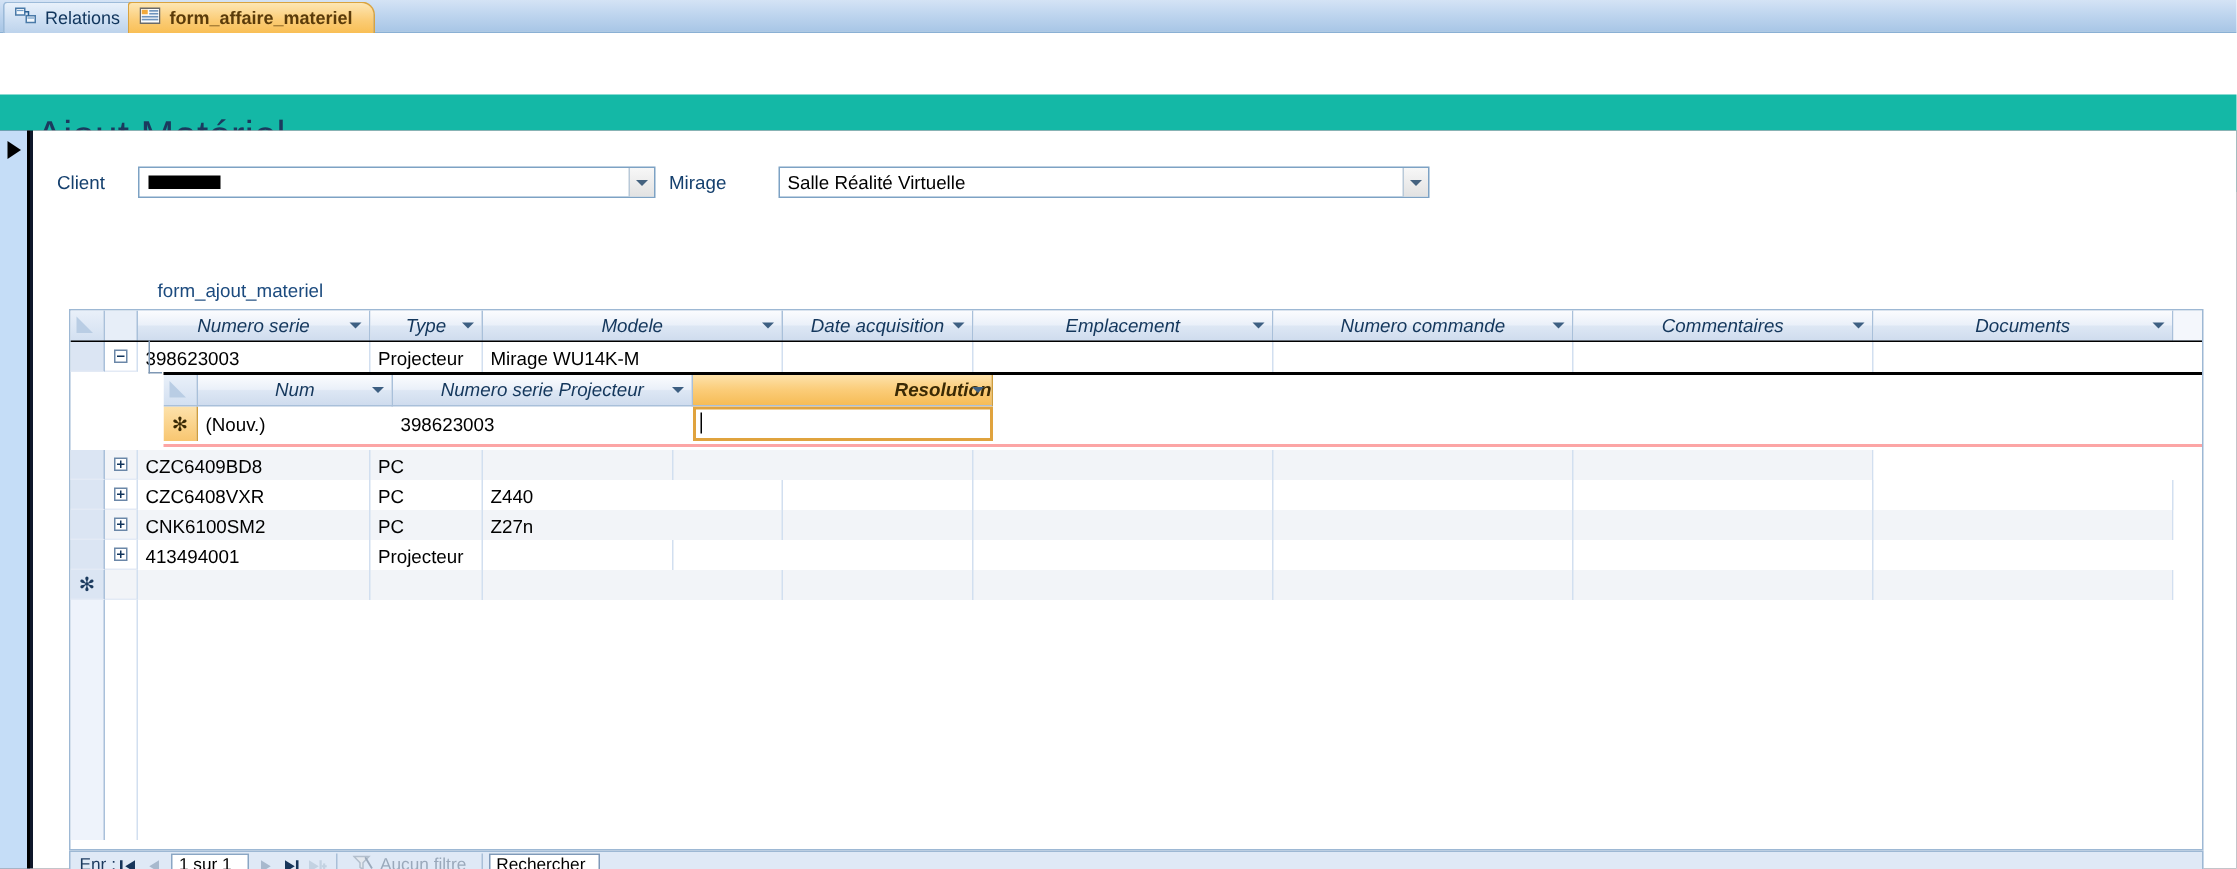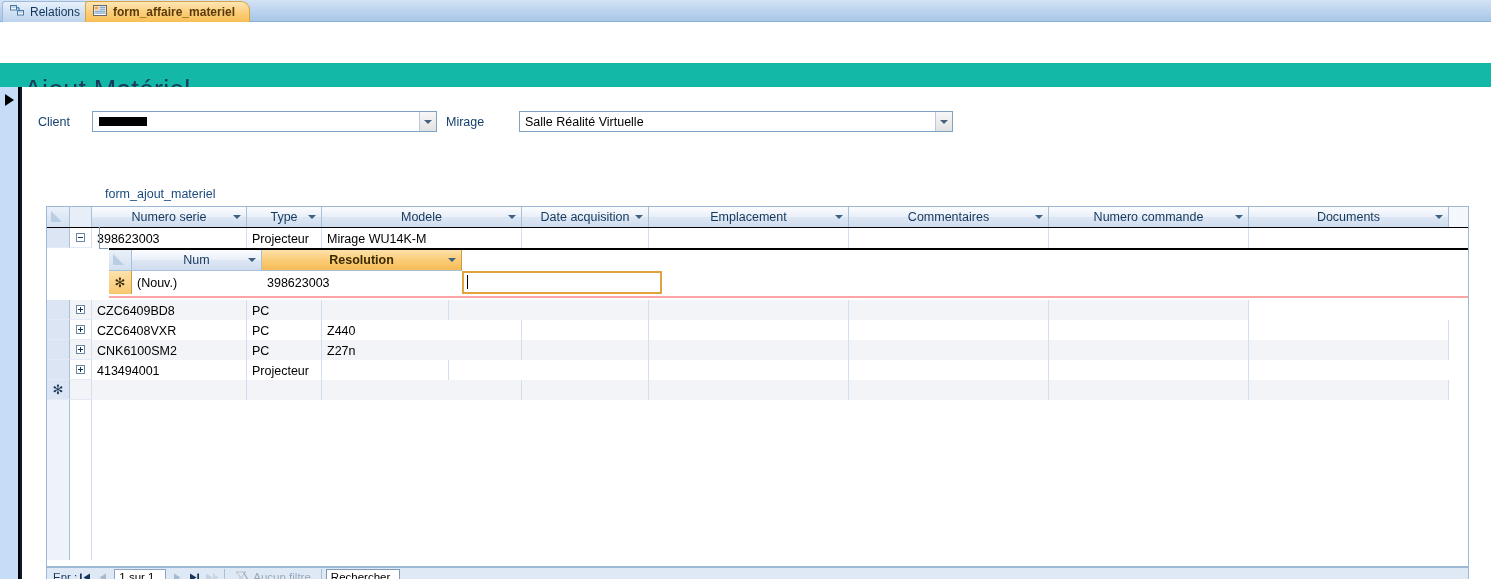--- a/index.html
+++ b/index.html
@@ -135,40 +135,40 @@
     overflow: hidden;
   }
   .dsrow { display: flex; height: 20px; align-items: stretch; }
   .dscell {
     border-right: 1px solid #d2dff0;
     font-size: 12.5px; color: #000000;
     padding: 1px 0 0 5px;
     display: flex; align-items: center;
     white-space: nowrap; overflow: hidden;
   }
-  .hdrrow { height: 21px; }
+  .hdrrow { height: 21px; font-style: italic; }
   .hdrcell {
     background: linear-gradient(to bottom,#fbfcfe 0%,#eaf0f9 48%,#dde7f4 52%,#cfdcee 100%);
     border-right: 1px solid #a9c0da;
     border-bottom: 1px solid #a9c0da;
     font-size: 12.5px; color: #14375c;
     display: flex; align-items: center; justify-content: center;
     position: relative;
   }
   .hdrcell .hdarrow {
     position: absolute; right: 5px; top: 8px;
     width: 0; height: 0;
     border-left: 4px solid transparent;
     border-right: 4px solid transparent;
     border-top: 4px solid #3d5f82;
   }
   .hdrcell.sel {
     background: linear-gradient(to bottom,#fde2ab 0%,#fbcc78 50%,#f6bc56 100%);
     border-right: 1px solid #cf9d3d;
-    color: #3a2a05; font-weight: bold;
+    color: #3a2a05; font-weight: bold; justify-content: flex-end;
   }
   .selcorner {
     background: linear-gradient(to bottom,#e9f0f9 0%,#d3e0f1 100%);
     border-right: 1px solid #a9c0da;
     border-bottom: 1px solid #a9c0da;
     position: relative;
   }
   .selcorner::after {
     content:""; position:absolute; left:4px; top:4px;
     width:0;height:0;
@@ -356,25 +356,25 @@
         </div>
         <div class="hdrcell" style="width:127px">
           <span>Date acquisition</span>
           <span class="hdarrow"></span>
         </div>
         <div class="hdrcell" style="width:200px">
           <span>Emplacement</span>
           <span class="hdarrow"></span>
         </div>
         <div class="hdrcell" style="width:200px">
+          <span>Numero commande</span>
+          <span class="hdarrow"></span>
+        </div>
+        <div class="hdrcell" style="width:200px">
           <span>Commentaires</span>
-          <span class="hdarrow"></span>
-        </div>
-        <div class="hdrcell" style="width:200px">
-          <span>Numero commande</span>
           <span class="hdarrow"></span>
         </div>
         <div class="hdrcell" style="width:200px">
           <span>Documents</span>
           <span class="hdarrow"></span>
         </div>
         <div class="hdrcell" style="flex:1; border-right:none; background:#f4f7fc"></div>
       </div>
 
       <div class="dsrow">
@@ -394,20 +394,24 @@
 
       <div class="selrow-border"></div>
       <div class="treeline"></div>
       <div class="treeline2"></div>
 
       <div id="subsheet">
         <div class="dsrow hdrrow">
           <div class="selcorner" style="width:23px"></div>
           <div class="hdrcell" style="width:130px">
             <span>Num</span>
+            <span class="hdarrow"></span>
+          </div>
+          <div class="hdrcell" style="width:200px">
+            <span>Numero serie Projecteur</span>
             <span class="hdarrow"></span>
           </div>
           <div class="hdrcell sel" style="width:200px">
             <span>Resolution</span>
             <span class="hdarrow"></span>
           </div>
           <div class="hdrcell" style="flex:1; border-right:none; background:#ffffff; border-bottom:none"></div>
         </div>
 
         <div class="dsrow" style="height:23px">

